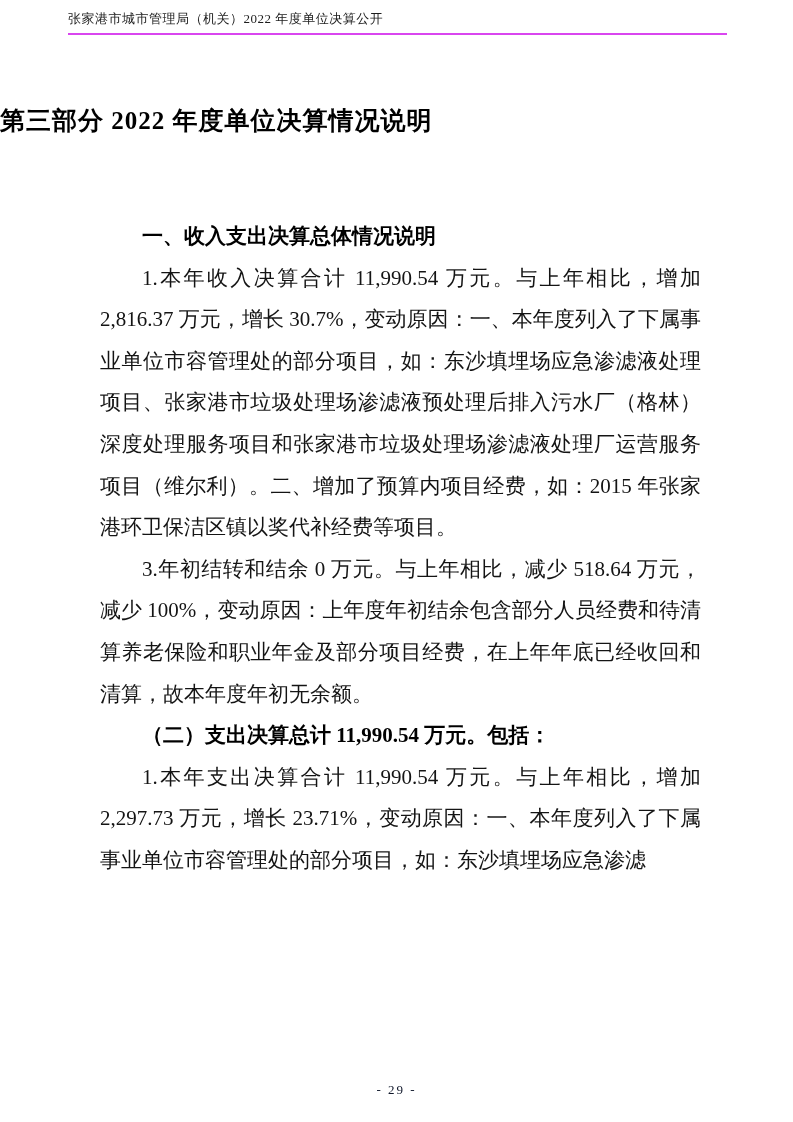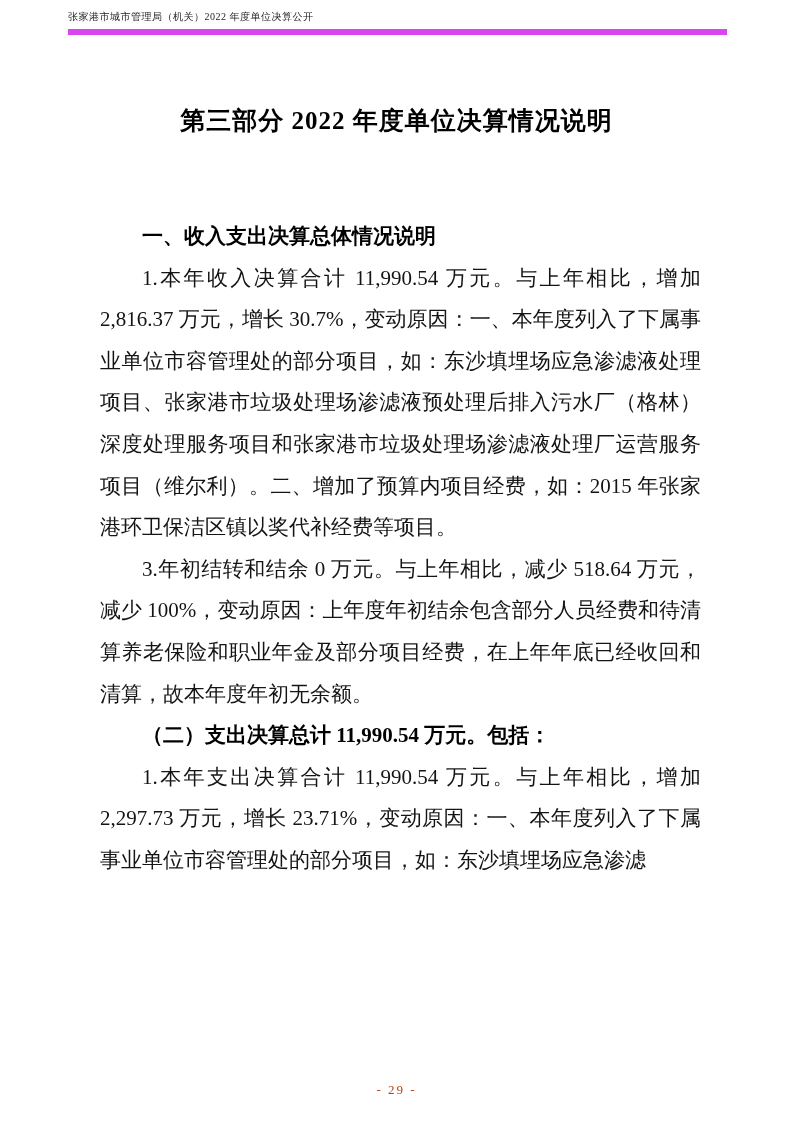--- a/index.html
+++ b/index.html
@@ -14,32 +14,31 @@
     background: #ffffff;
     font-family: "Liberation Serif", "DejaVu Serif", serif;
     color: #111111;
     overflow: hidden;
   }
   .page-header {
     position: absolute;
     top: 10px;
     left: 68px;
     right: 66px;
-    font-size: 10px;
+    font-size: 13px;
     color: #1c1c1c;
     padding-bottom: 5px;
-    border-bottom: 6px solid #d946ef;
+    border-bottom: 2px solid #d946ef;
     letter-spacing: 0.5px;
   }
   .doc-title {
     position: absolute;
     top: 102px;
     left: 0;
     width: 100%;
-    text-align: center;
     font-size: 25px;
     line-height: 38px;
     font-weight: bold;
     color: #000000;
     letter-spacing: 1px;
   }
   .content {
     position: absolute;
     top: 181px;
     left: 100px;
@@ -60,21 +59,21 @@
     font-weight: bold;
     color: #000000;
   }
   .page-footer {
     position: absolute;
     bottom: 24px;
     left: 0;
     width: 100%;
     text-align: center;
     font-size: 13px;
-    color: #c2410c;
+    color: #0f172a;
     letter-spacing: 2px;
   }
 </style>
 </head>
 <body>
 
 <div class="page">
 
   <div class="page-header">
     <span>张家港市城市管理局（机关）2022 年度单位决算公开</span>

